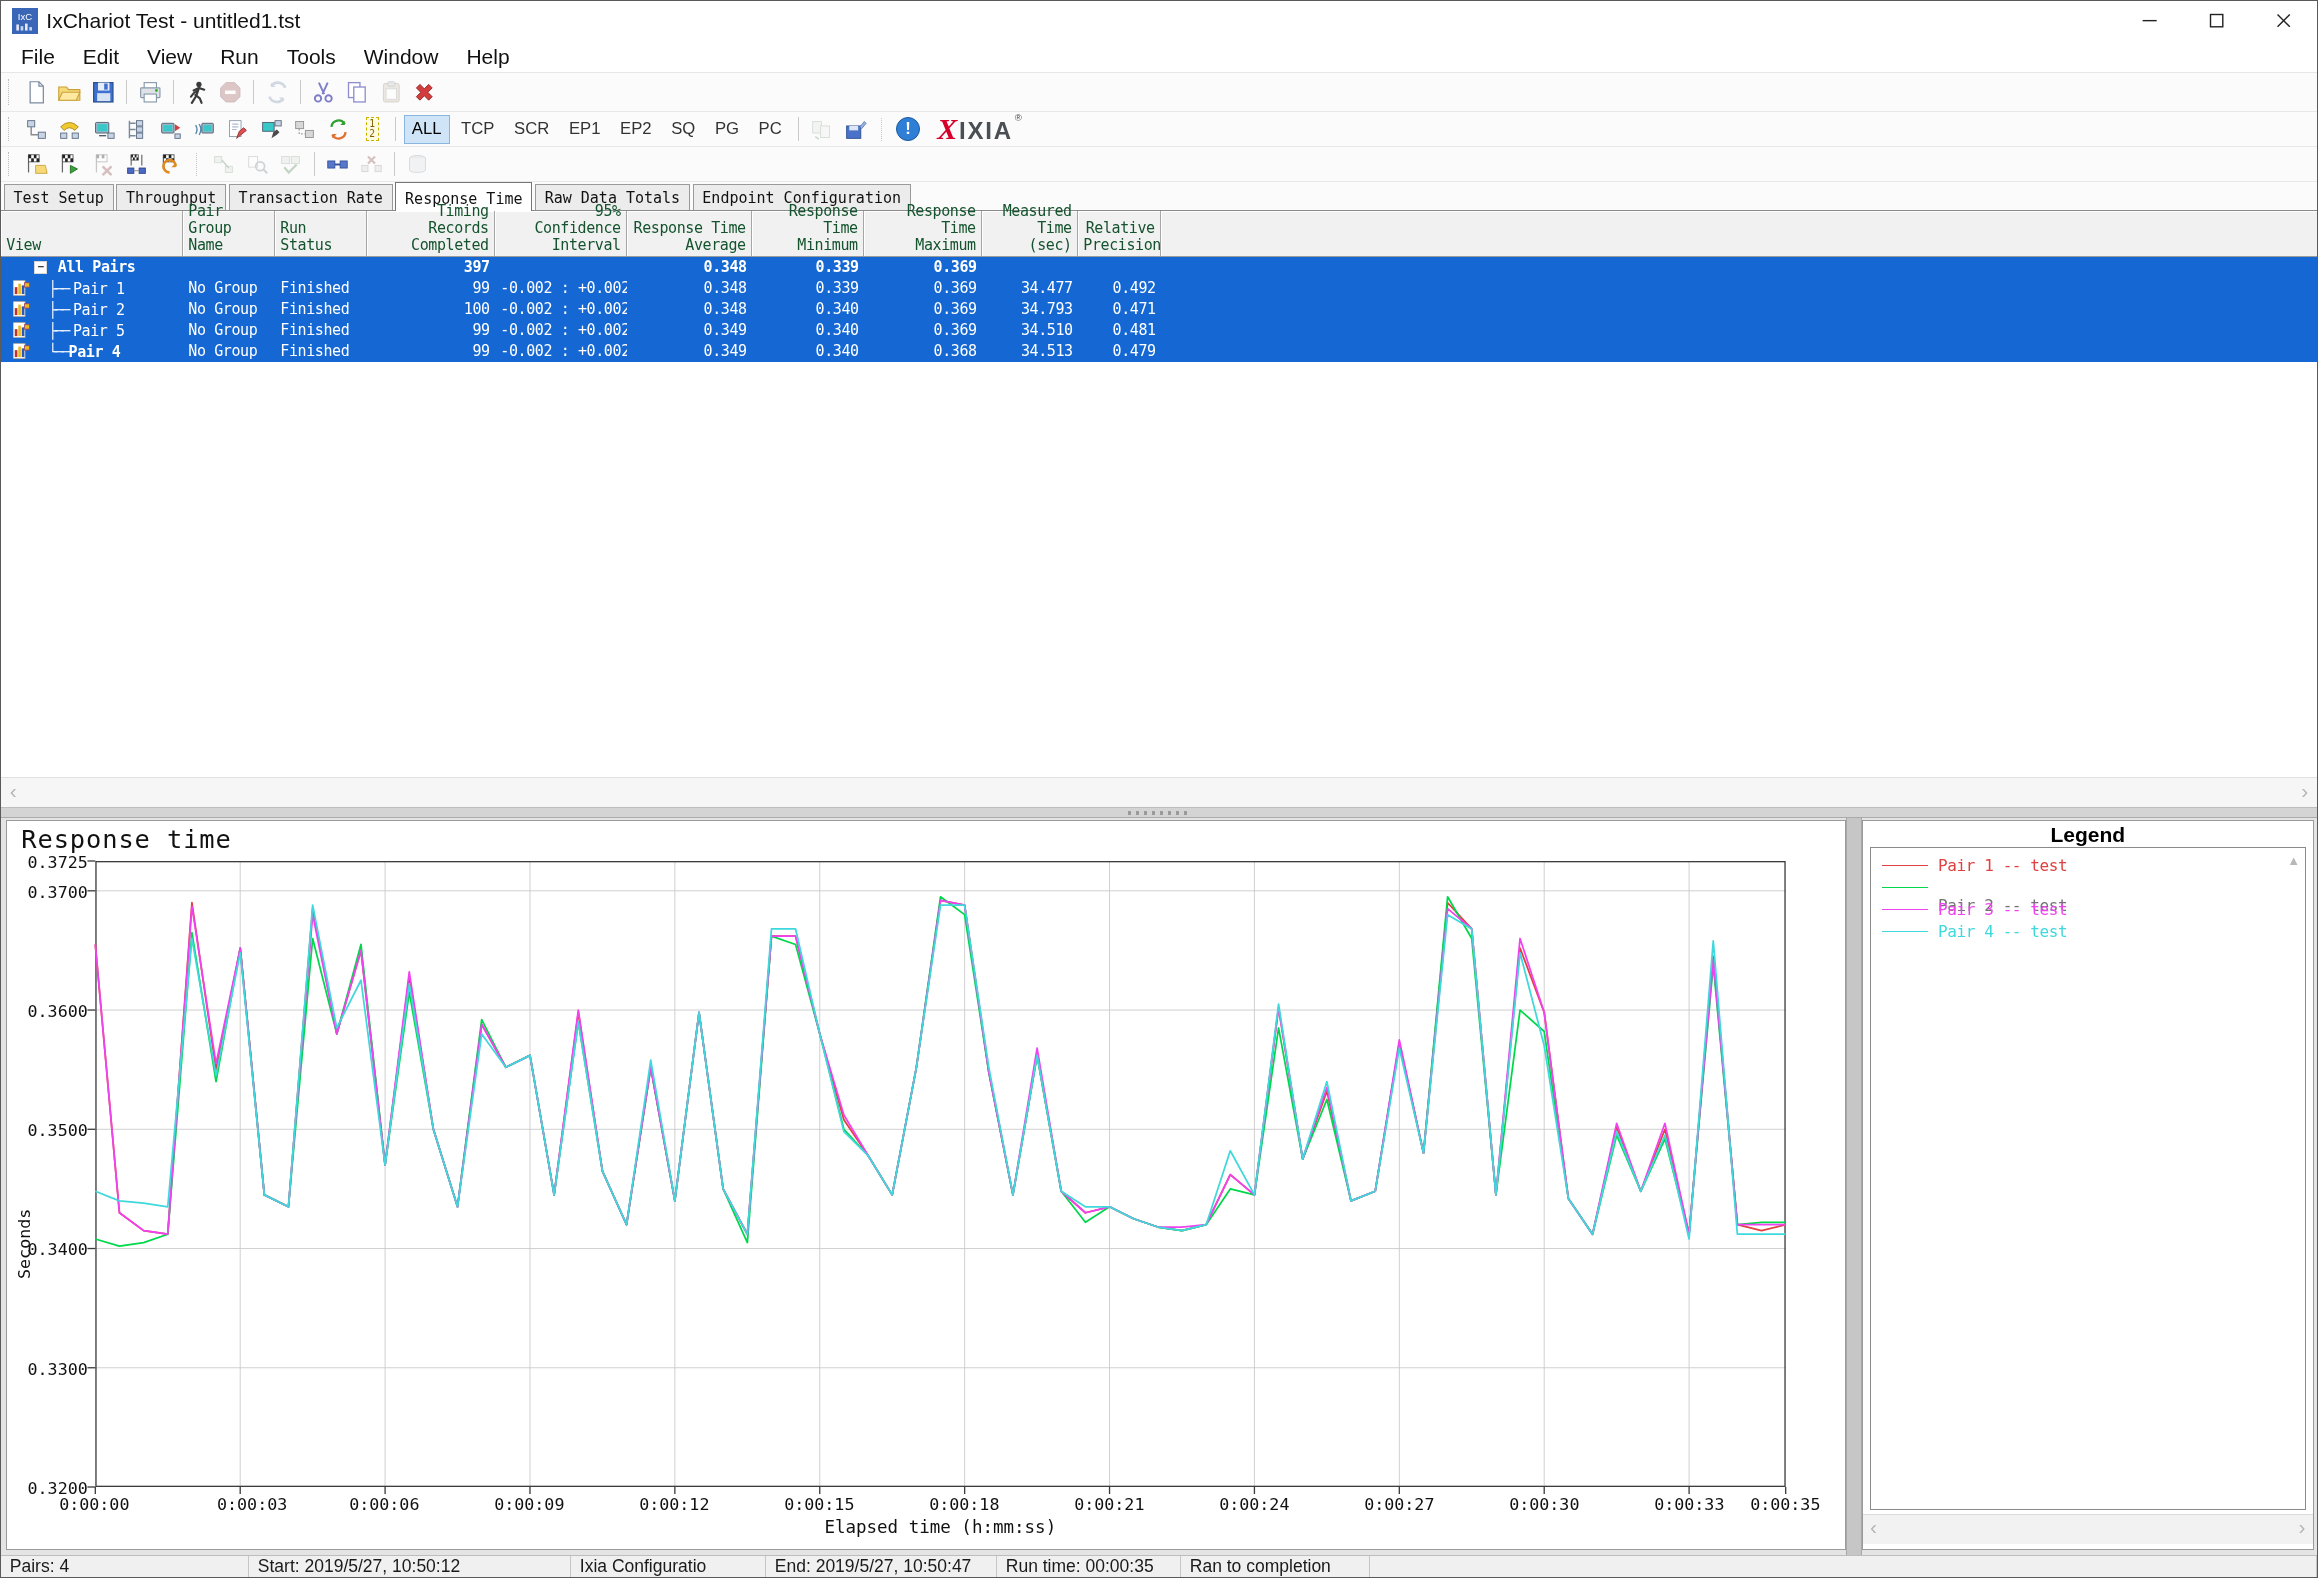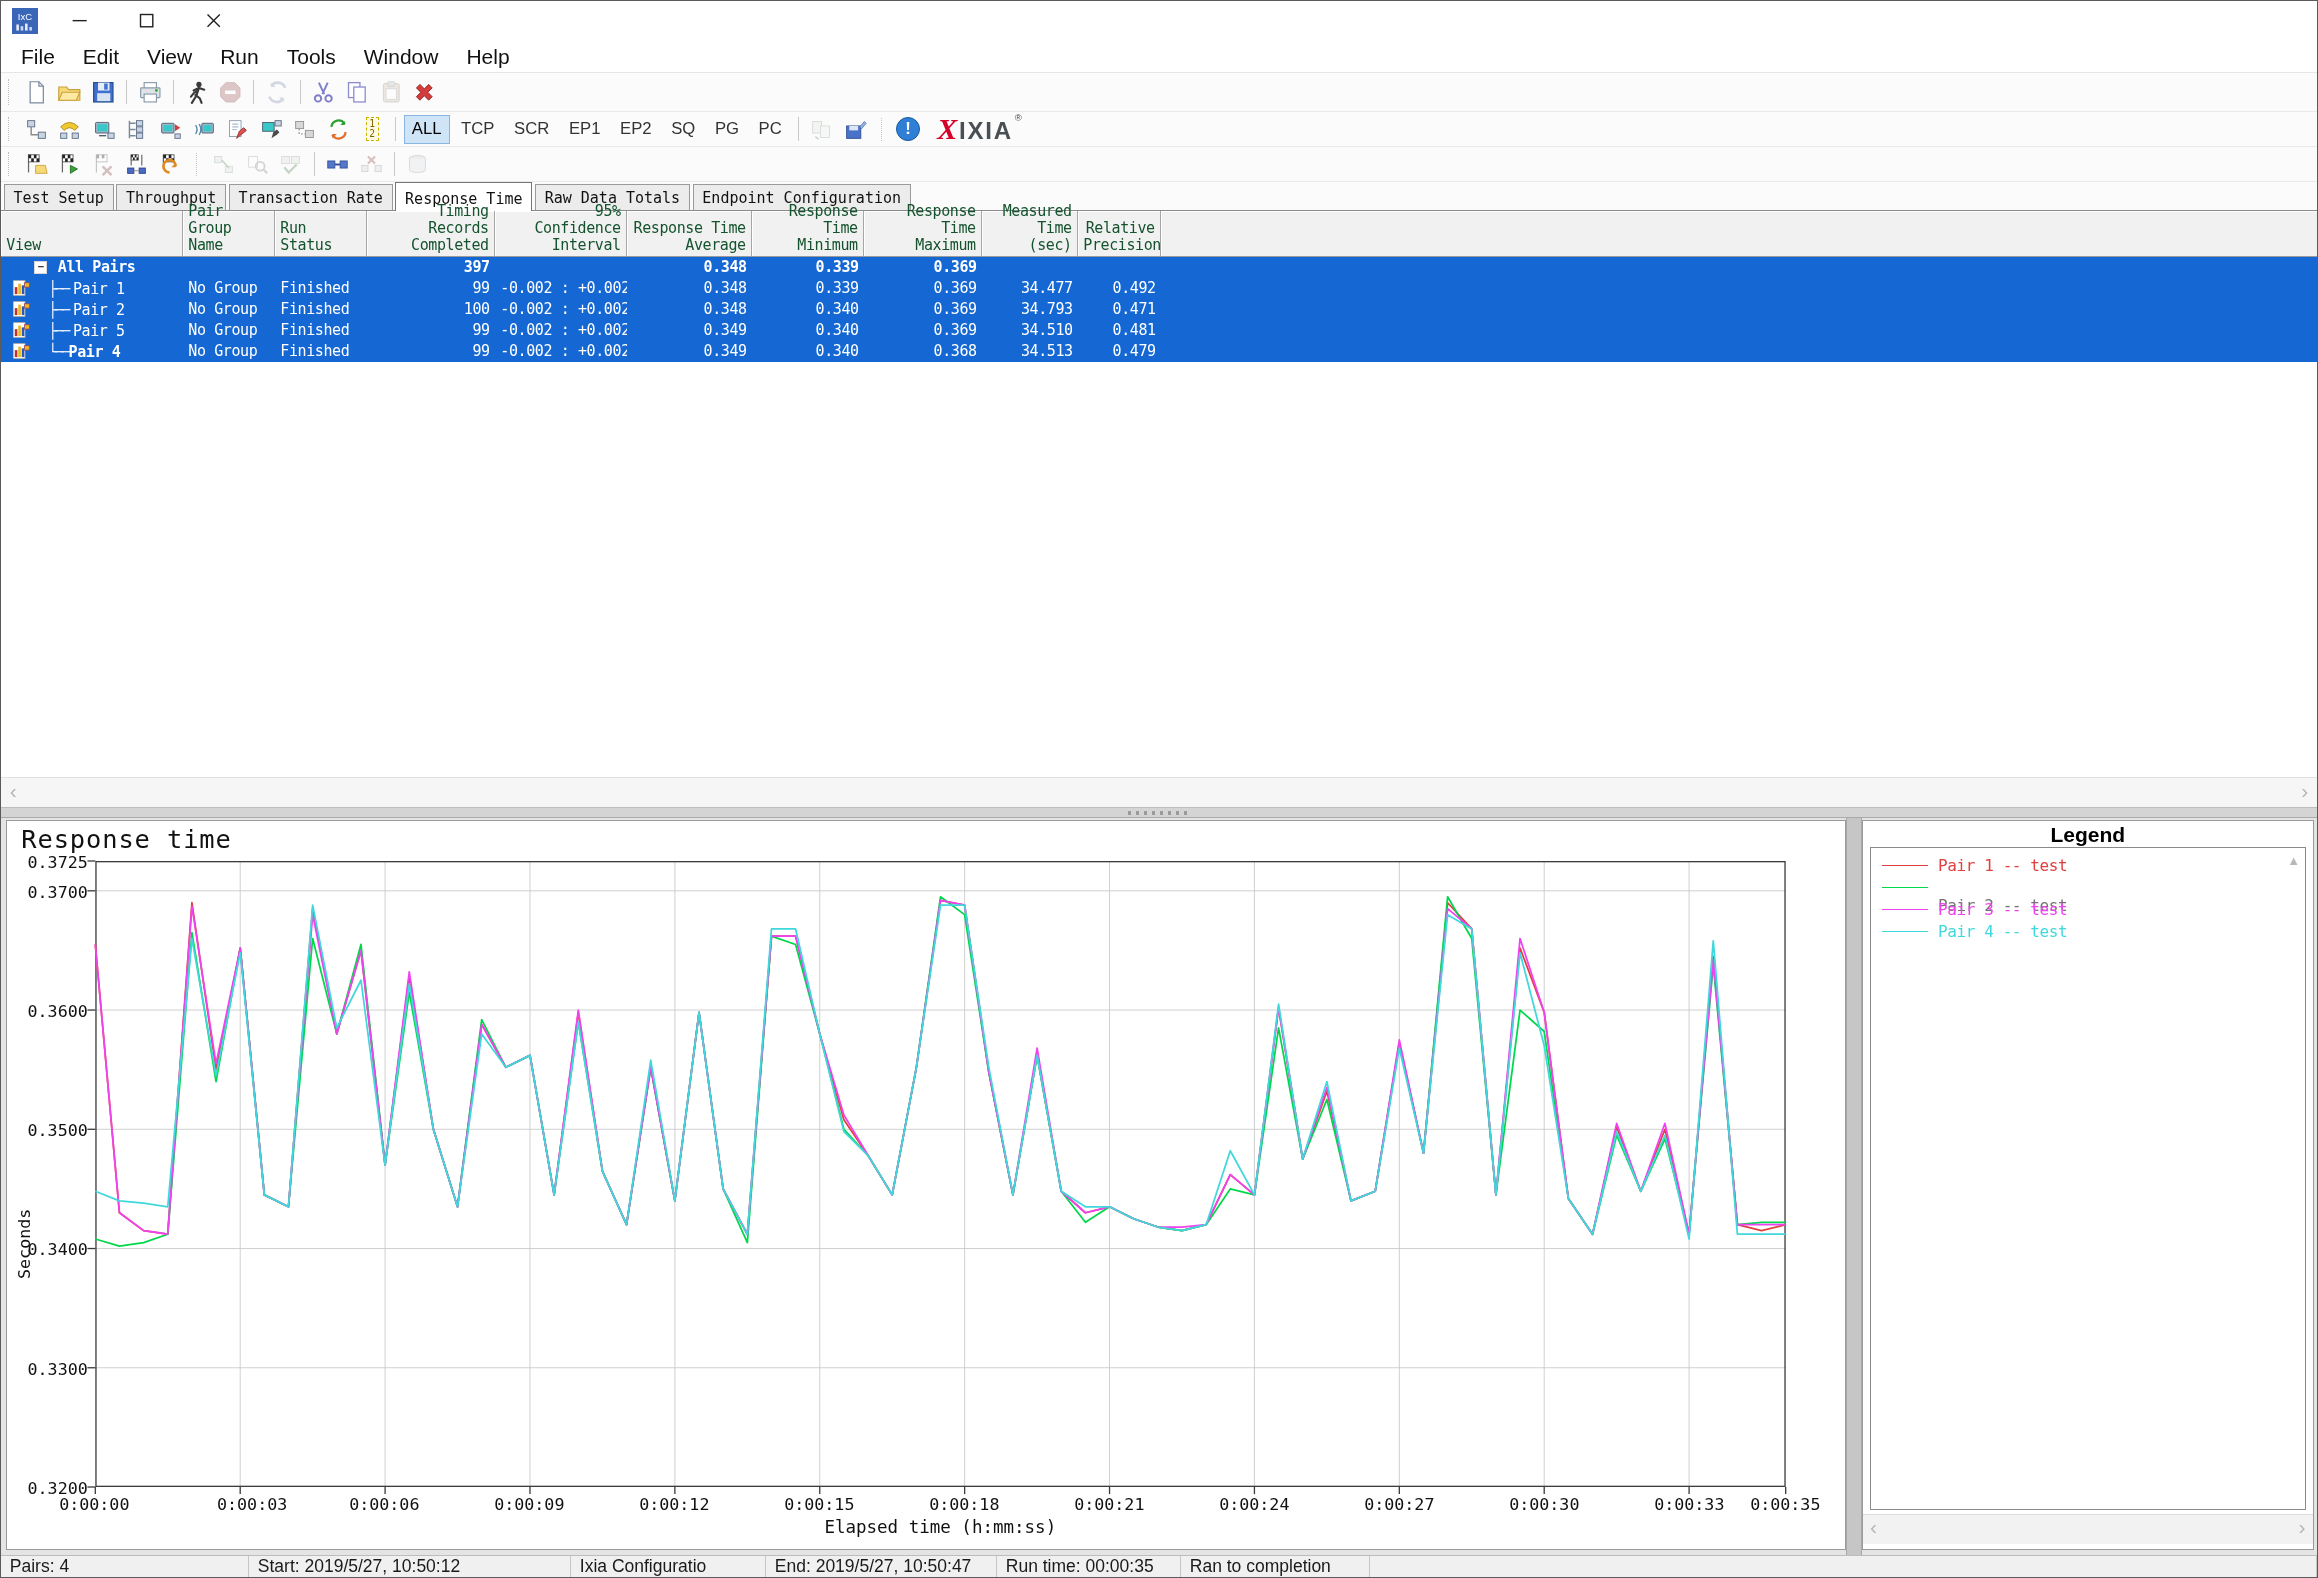--- a/index.html
+++ b/index.html
@@ -86,20 +86,21 @@
     <span class="appicon">
       <svg width="26" height="26" viewBox="0 0 30 30">
           <rect x="0" y="0" width="30" height="30" fill="#3a66b8"></rect>
           <text x="15" y="14" text-anchor="middle" font-size="11" fill="#fff" font-family="Liberation Sans">IxC</text>
           <rect x="5" y="19" width="3" height="7" fill="#e8e8f8"></rect>
           <rect x="10" y="21" width="3" height="5" fill="#c8d8f0"></rect>
           <rect x="15" y="18" width="3" height="8" fill="#e8e8f8"></rect>
           <rect x="20" y="22" width="3" height="4" fill="#c8d8f0"></rect>
         </svg>
     </span>
+    <span class="title">IxChariot Test - untitled1.tst</span>
     <span class="wctrls">
       <span class="wbtn">
           <svg width="19.3" height="19.3" viewBox="0 0 22 22">
             <line x1="3" y1="11" x2="19" y2="11" stroke="#222" stroke-width="1.6"></line>
           </svg>
         </span>
       <span class="wbtn">
           <svg width="19.3" height="19.3" viewBox="0 0 22 22">
             <rect x="4" y="4" width="14" height="14" fill="none" stroke="#222" stroke-width="1.6"></rect>
           </svg>

